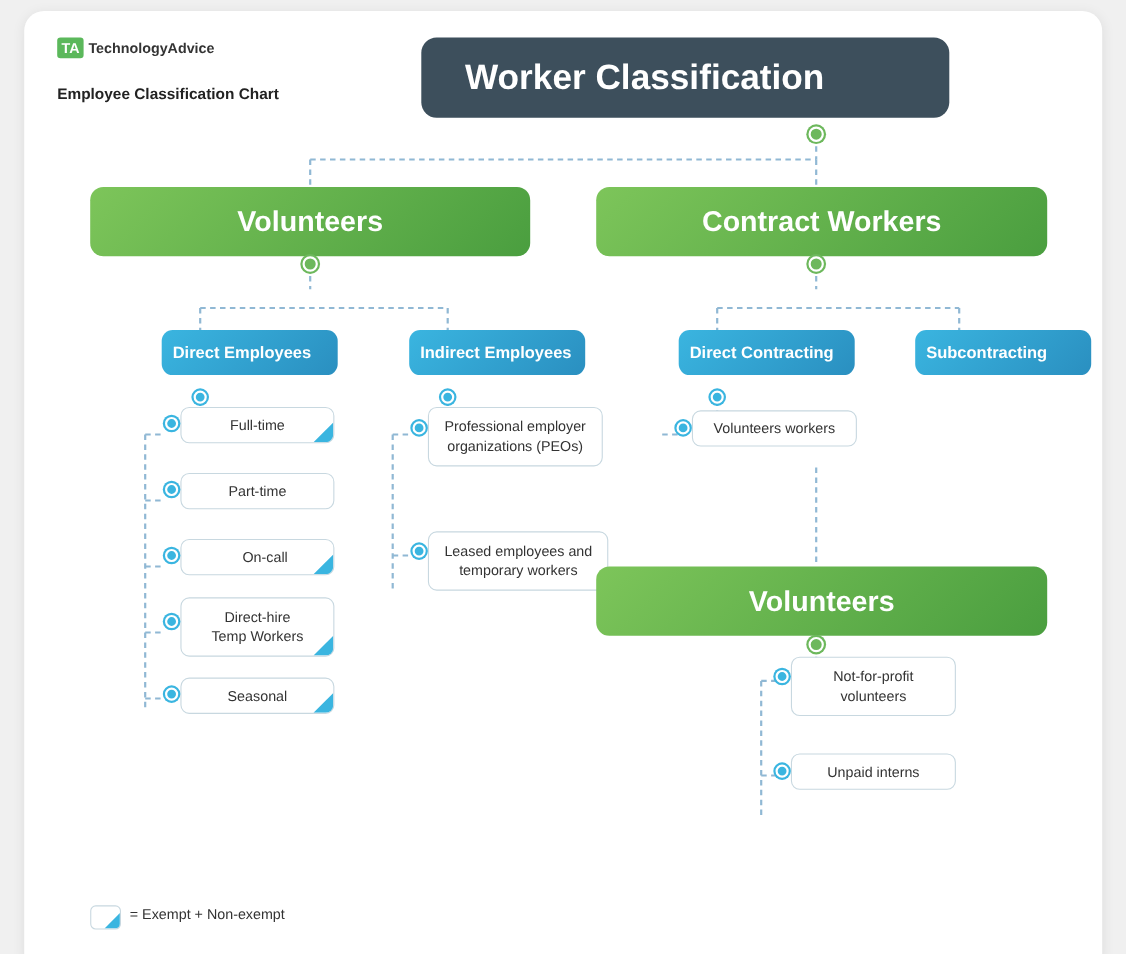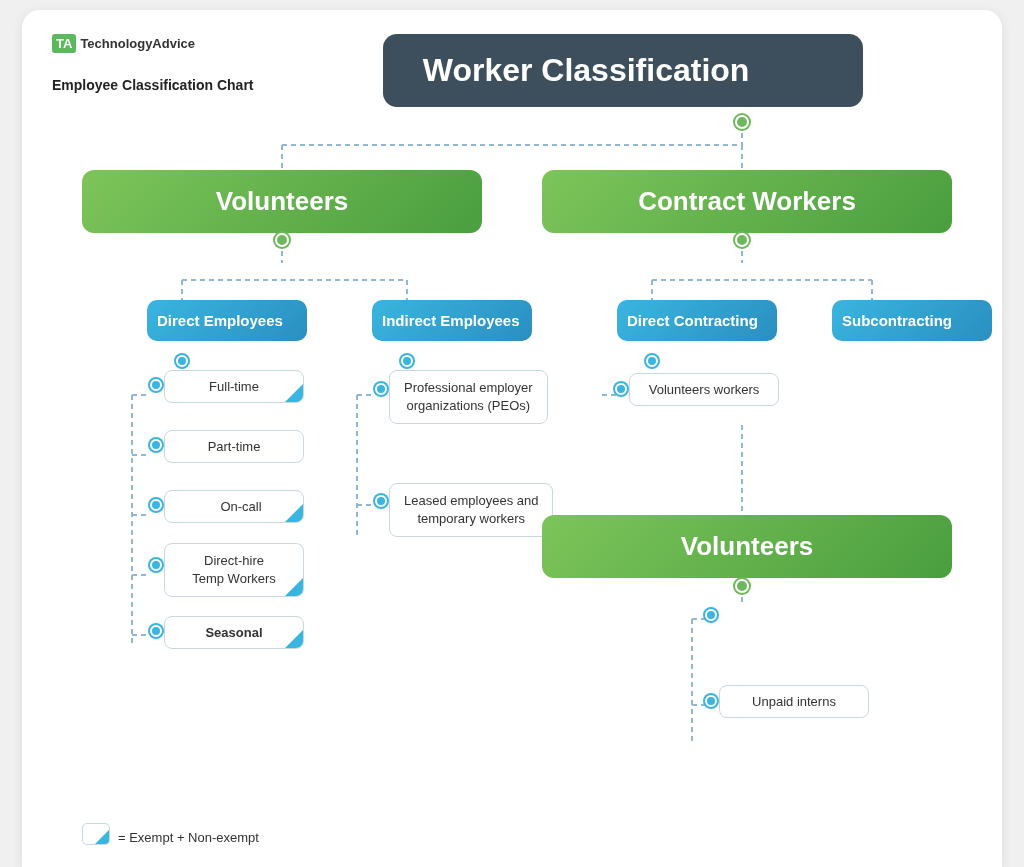--- a/index.html
+++ b/index.html
@@ -320,21 +320,21 @@
     <div style="position:absolute; top:444px; left:98px;">
       <div class="blue-dot"></div>
     </div>
     <div style="position:absolute; top:428px; left:112px;">
       <div class="item-box has-exempt" style="min-width:140px; line-height:1.4;"><span>Direct-hire<br>Temp Workers</span></div>
     </div>
 
     <div style="position:absolute; top:510px; left:98px;">
       <div class="blue-dot"></div>
     </div>
-    <div style="position:absolute; top:501px; left:112px;font-weight:bold;">
+    <div style="position:absolute; top:501px; left:112px;">
       <div class="item-box has-exempt" style="min-width:140px;"><span>Seasonal</span></div>
     </div>
 
     <div style="position:absolute; top:268px; left:323px;">
       <div class="blue-dot"></div>
     </div>
     <div style="position:absolute; top:255px; left:337px;">
       <div class="item-box" style="min-width:150px; line-height:1.4;"><span>Professional employer<br>organizations (PEOs)</span></div>
     </div>
 
@@ -356,26 +356,29 @@
       <div class="node-green" style="width:410px; font-size:26px; padding:16px 20px;">Volunteers</div>
     </div>
 
     <div style="position:absolute; top:464px; left:683px;">
       <div class="green-dot"></div>
     </div>
 
     <div style="position:absolute; top:494px; left:653px;">
       <div class="blue-dot"></div>
     </div>
+    <div style="position:absolute; top:482px; left:667px;">
+      <div class="item-box" style="min-width:150px; line-height:1.4;"><span>Not-for-profit<br>volunteers</span></div>
+    </div>
 
     <div style="position:absolute; top:580px; left:653px;">
       <div class="blue-dot"></div>
     </div>
     <div style="position:absolute; top:570px; left:667px;">
       <div class="item-box" style="min-width:150px;"><span>Unpaid interns</span></div>
     </div>
 
-    <div style="position:absolute; bottom:10px; left:30px; display:flex; align-items:flex-end; gap:8px;">
+    <div style="position:absolute; bottom:10px; left:30px; display:flex; align-items:flex-start; gap:8px;">
       <div class="legend-icon"></div>
       <span class="legend-text">= Exempt + Non-exempt</span>
     </div>
   </div>
 </div>
 
 </body></html>

